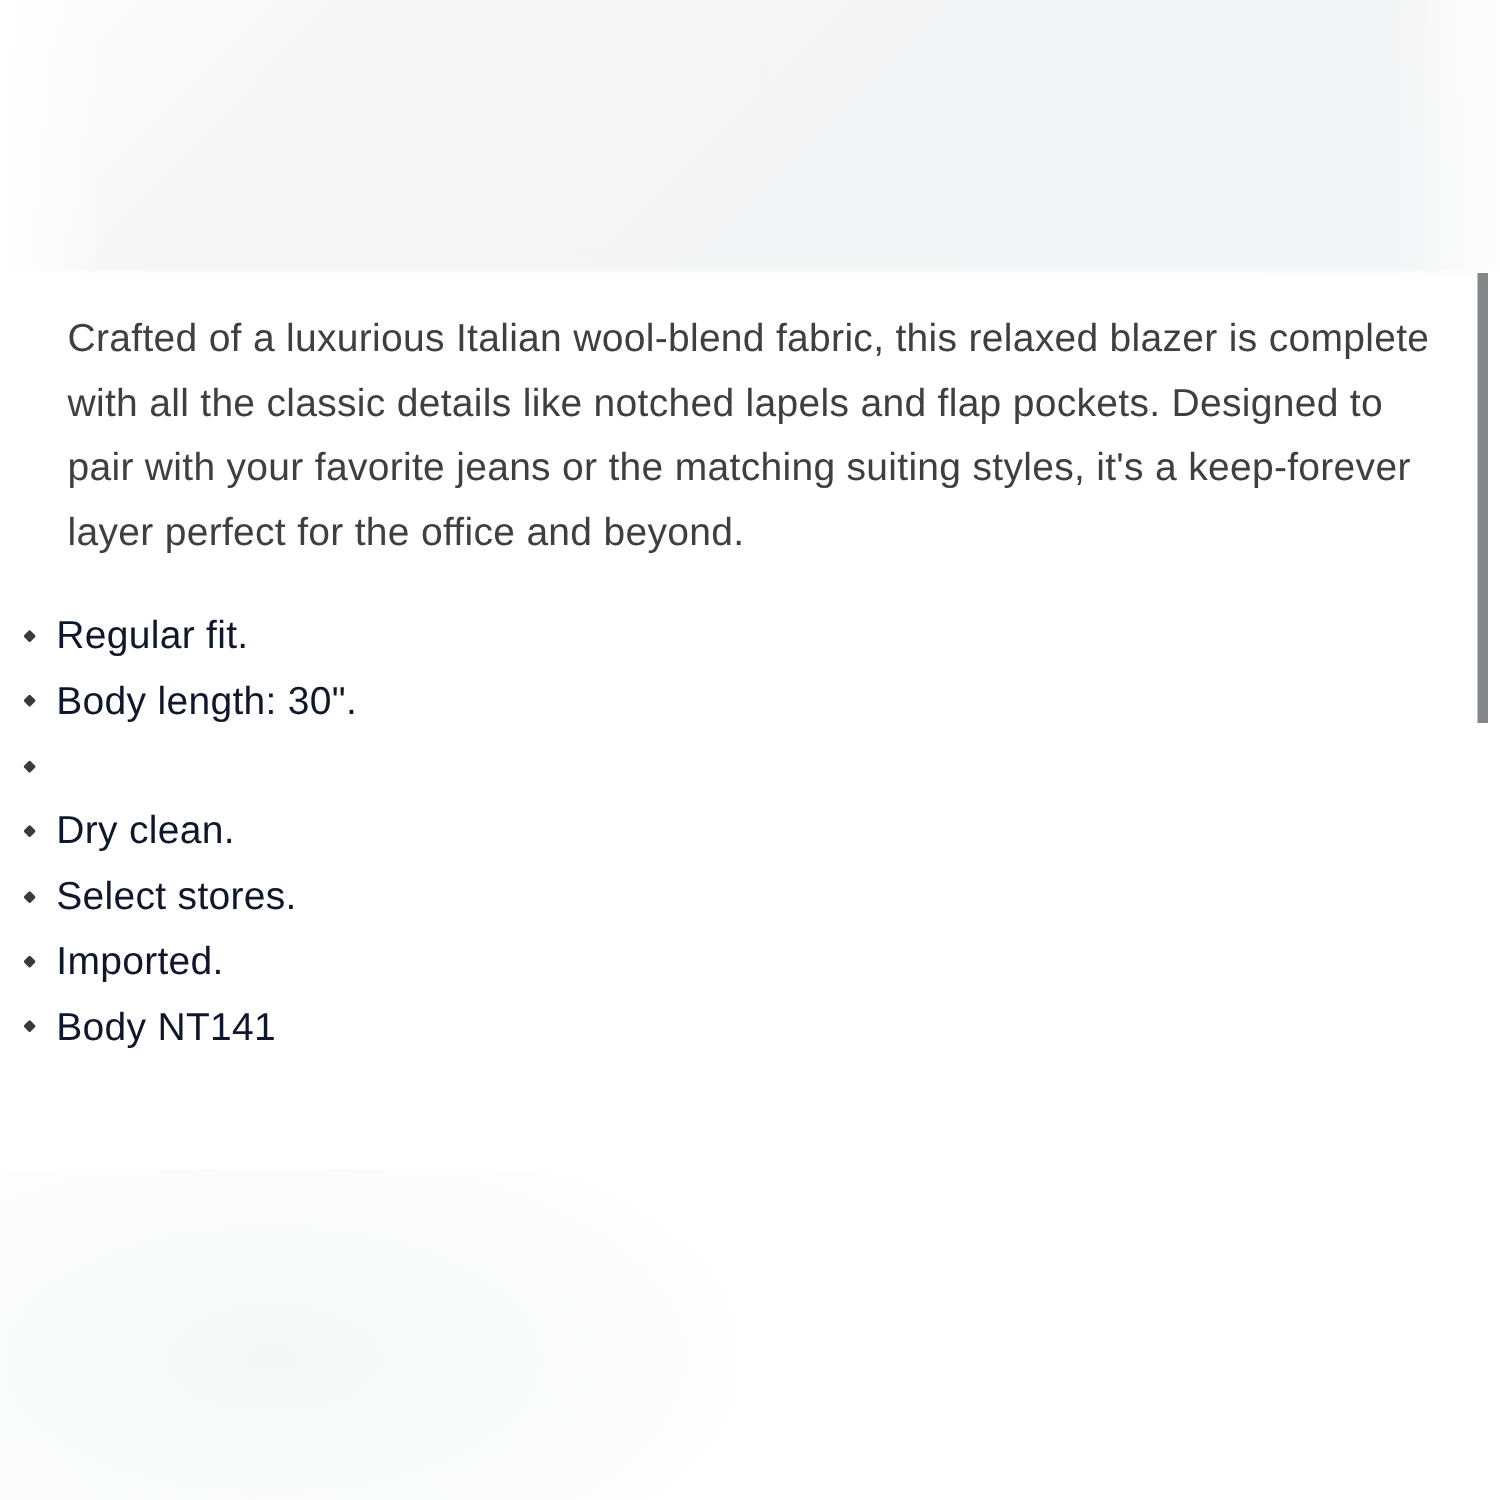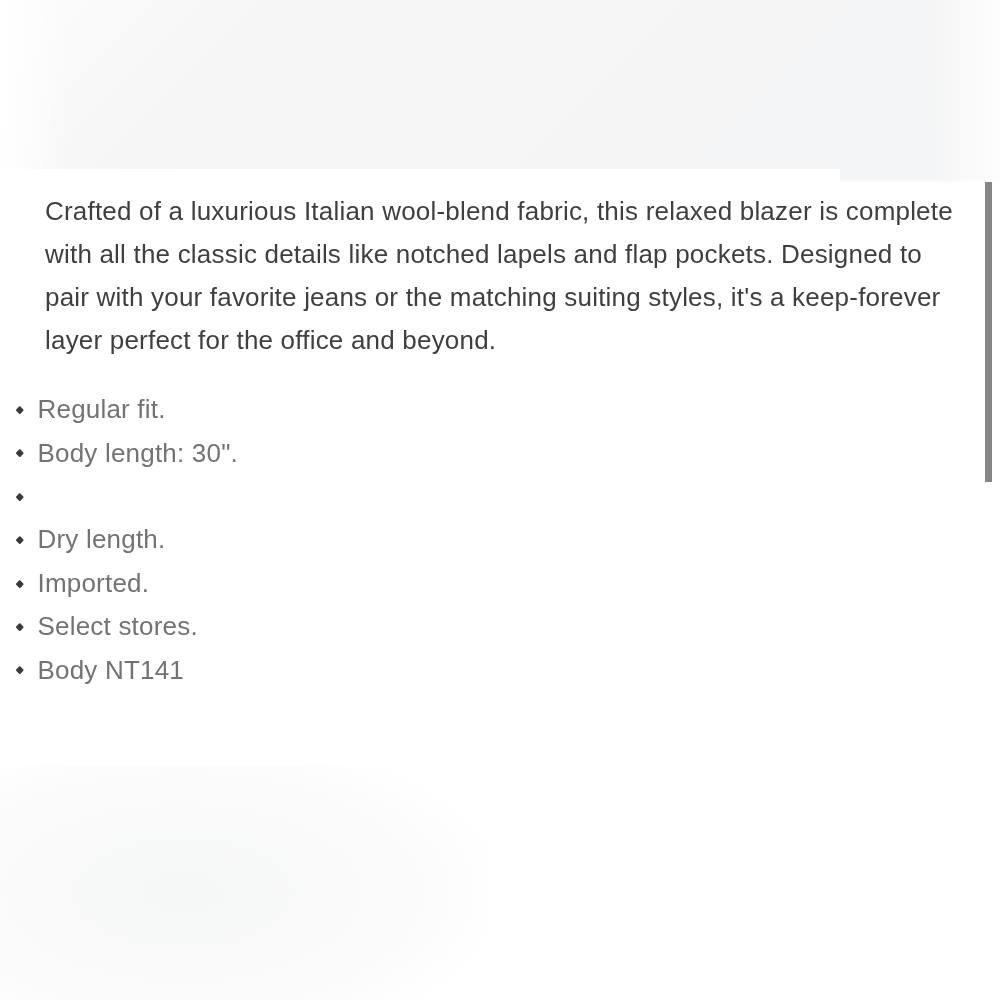--- a/index.html
+++ b/index.html
@@ -33,21 +33,21 @@
     content: "";
     position: absolute;
     left: 0; bottom: 0;
     width: 100%; height: 4px;
     background: linear-gradient(to bottom, rgba(244,245,246,0), #ffffff);
   }
 
   
   .description-section {
     position: absolute;
-    top: 169px; left: 0;
+    top: 183px; left: 0;
     width: 840px;
     height: 817px;
     background: #ffffff;
   }
 
   .description-paragraph {
     margin: 21px 0 0 45px;
     width: 912px;
     font-size: 26px;
     line-height: 43px;
@@ -60,21 +60,21 @@
     list-style: none;
     margin: 26px 0 0 17px;
   }
 
   .details-list li {
     display: flex;
     align-items: center;
     height: 43.4px;
     font-size: 26px;
     letter-spacing: 0.2px;
-    color: #737373;
+    color: #0f172a;
   }
 
   .bullet-marker {
     flex: 0 0 auto;
     width: 5.5px;
     height: 5.5px;
     background: #3a3a3a;
     transform: rotate(45deg);
     border-radius: 1px;
     margin-right: 15px;
@@ -119,29 +119,29 @@
       </li>
       <li>
         <span class="bullet-marker"></span>
         <span>Body length: 30".</span>
       </li>
       <li>
         <span class="bullet-marker"></span>
       </li>
       <li>
         <span class="bullet-marker"></span>
-        <span>Dry length.</span>
+        <span>Dry clean.</span>
+      </li>
+      <li>
+        <span class="bullet-marker"></span>
+        <span>Select stores.</span>
       </li>
       <li>
         <span class="bullet-marker"></span>
         <span>Imported.</span>
-      </li>
-      <li>
-        <span class="bullet-marker"></span>
-        <span>Select stores.</span>
       </li>
       <li>
         <span class="bullet-marker"></span>
         <span>Body NT141</span>
       </li>
     </ul>
 
     <div class="background-artifact"></div>
   </div>
 

